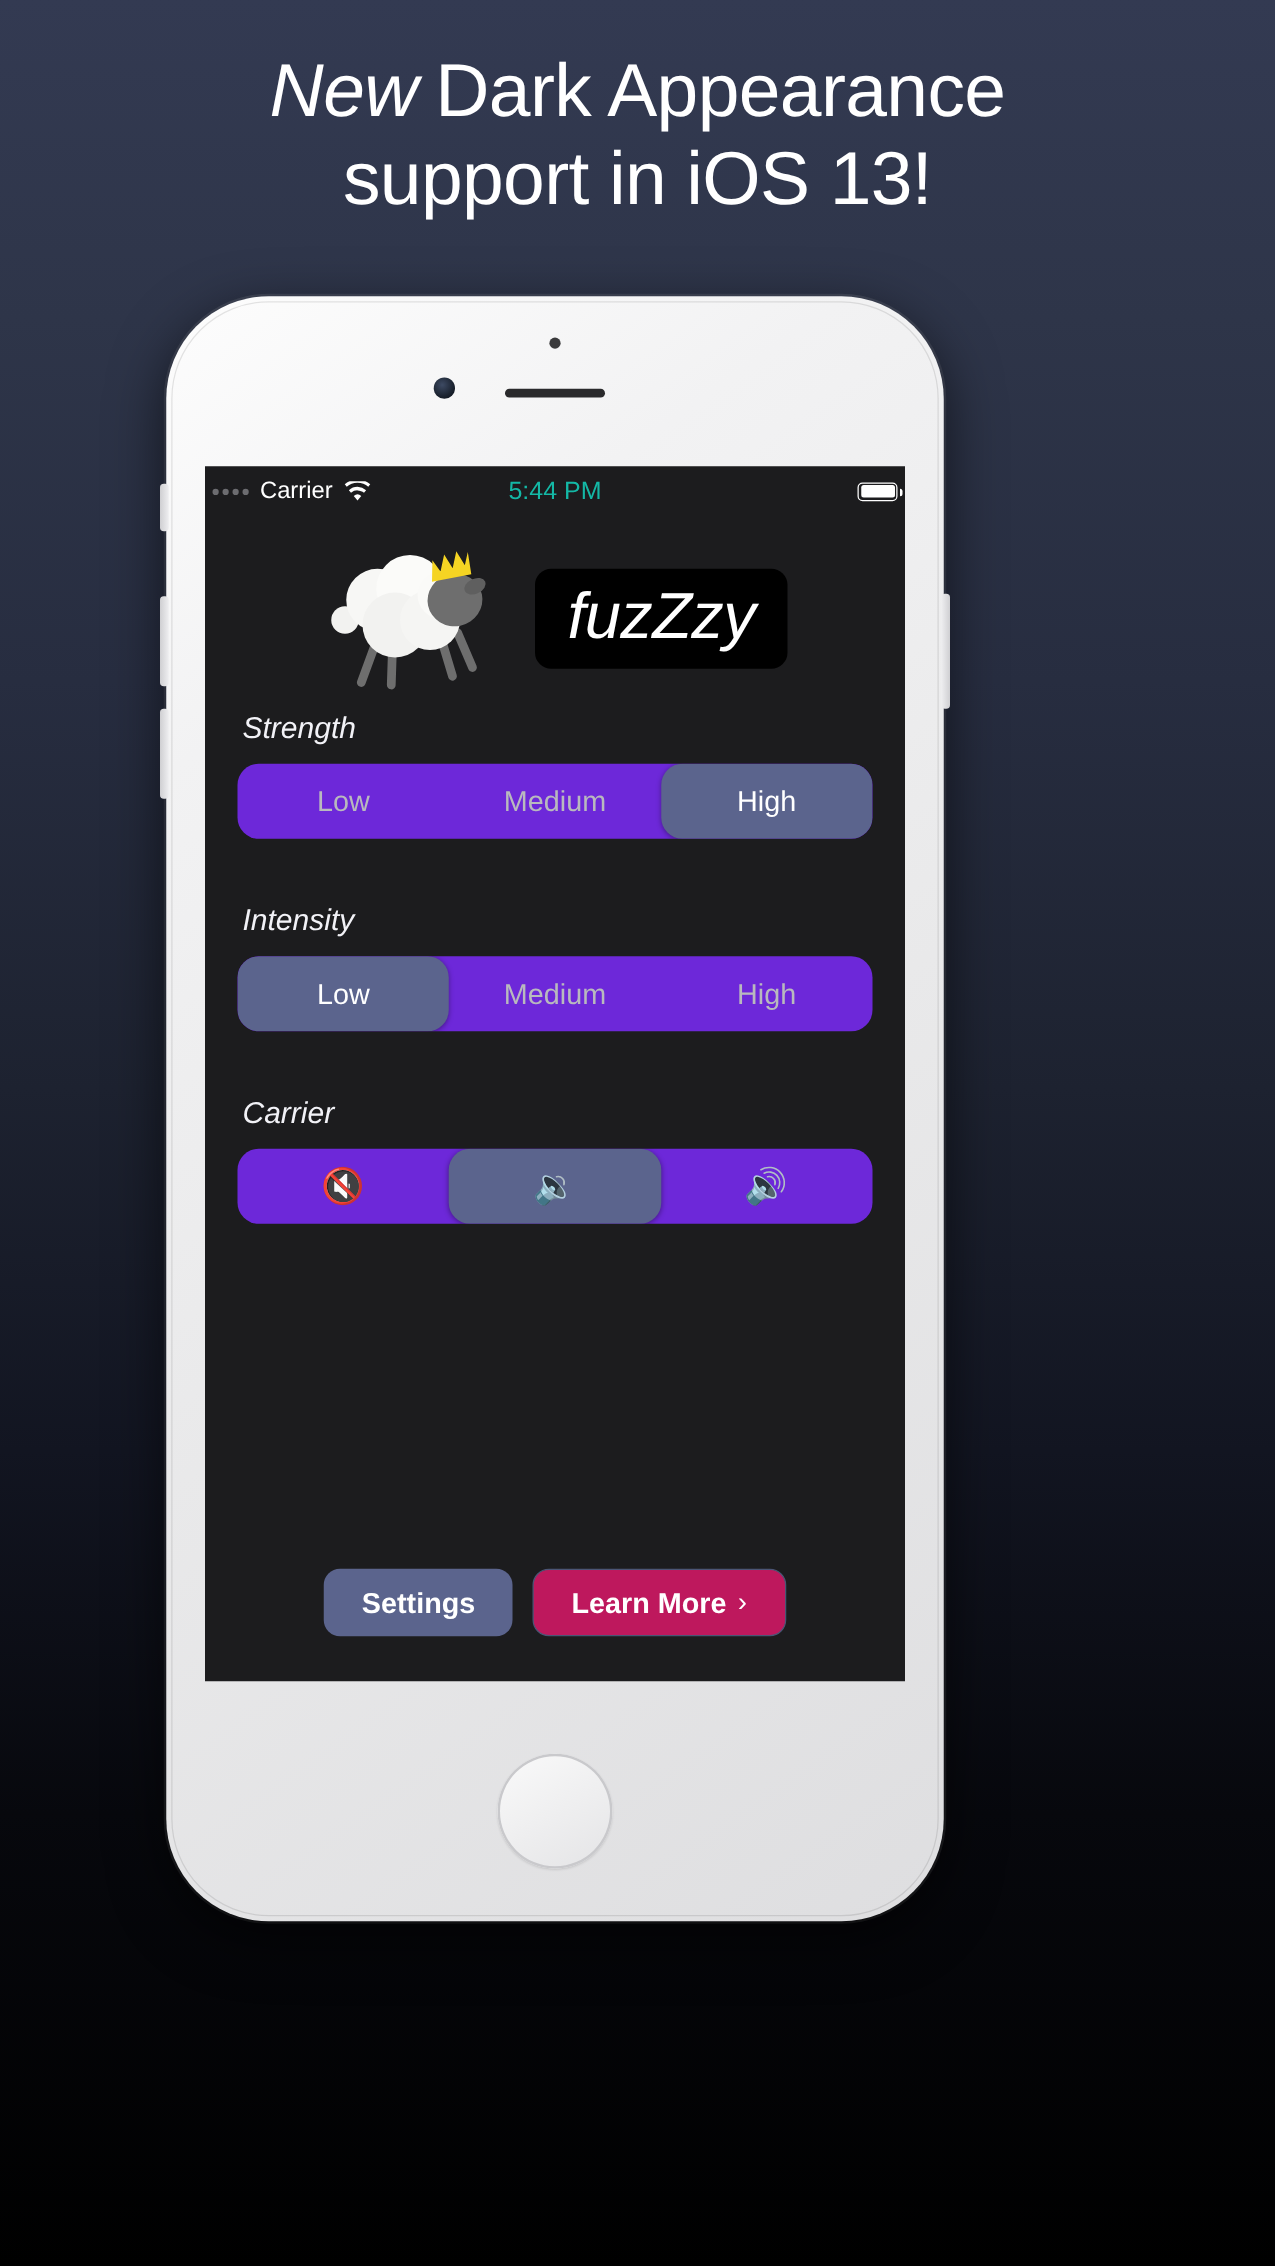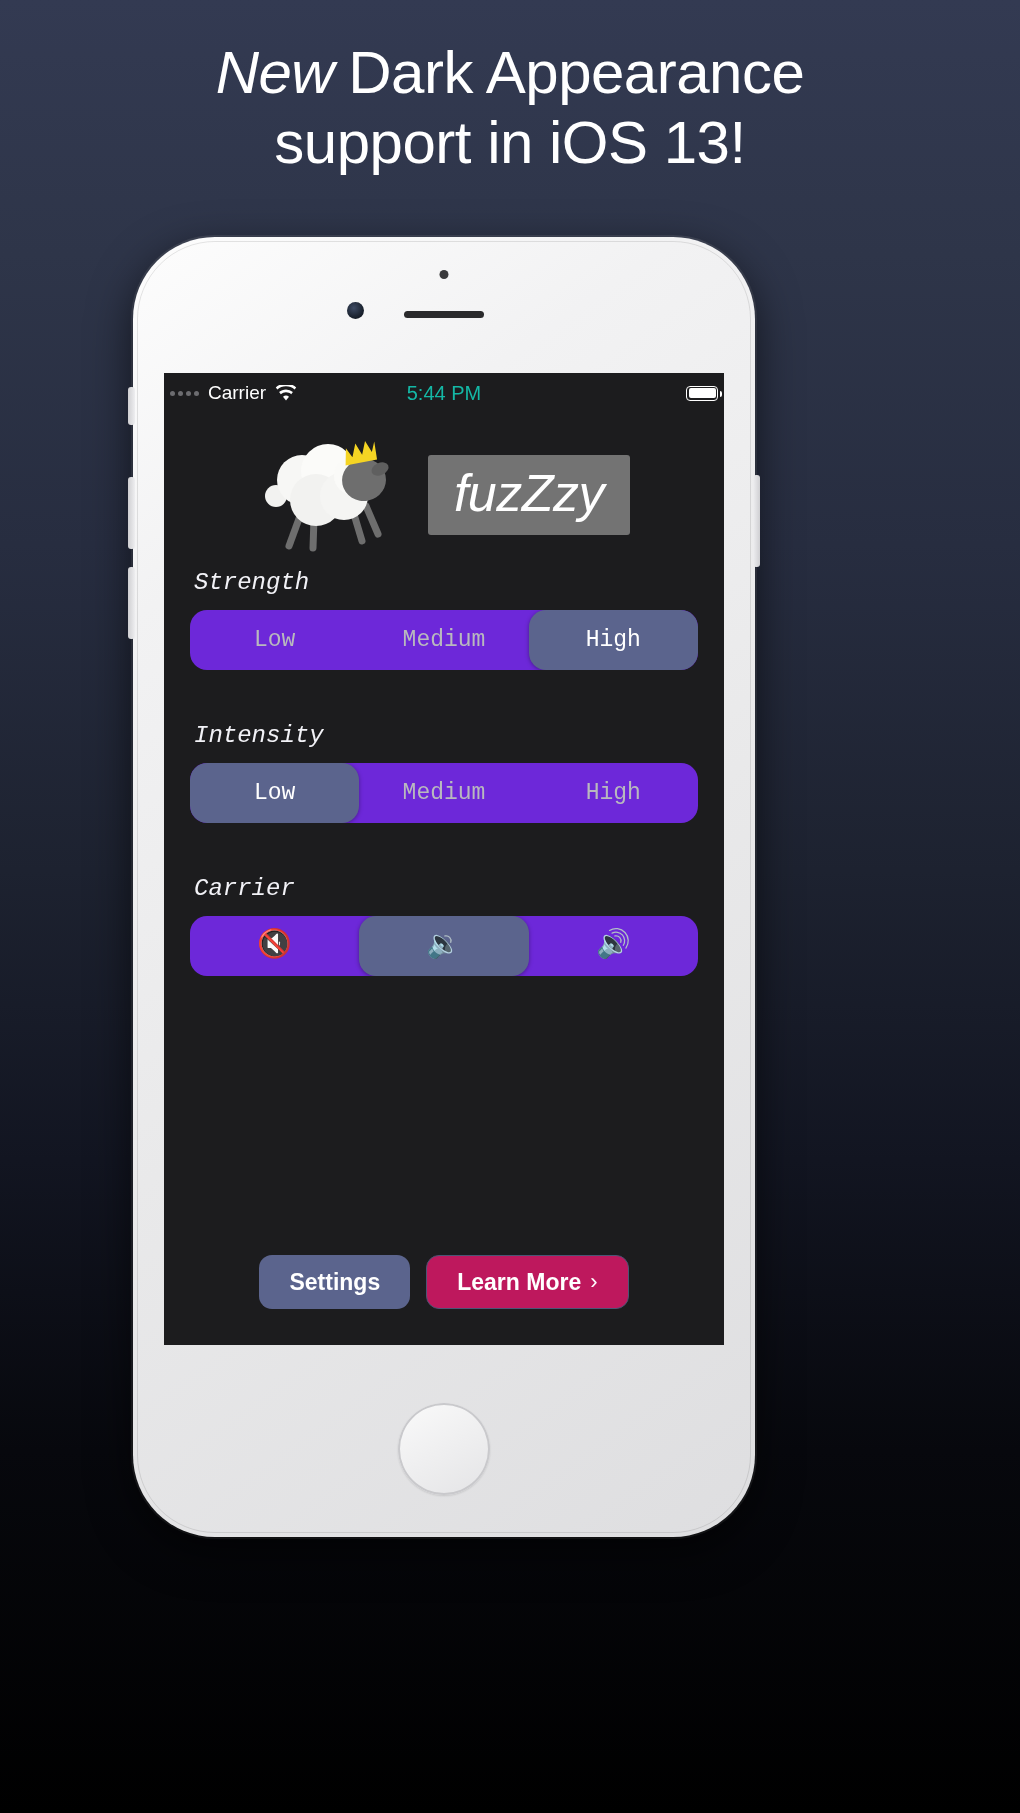--- a/index.html
+++ b/index.html
@@ -116,34 +116,34 @@
   }
   .wifi{ display:block; width:22px; height:17px; }
 
   
   #logorow{
     position:absolute; top:62px; left:0; right:0; height:120px;
     display:flex; align-items:center; justify-content:center; gap:20px;
   }
   #sheep{ width:150px; height:115px; position:relative; }
   #wordmark{
-    background:#737373;
-    border-radius:3px;
+    background:#000000;
+    border-radius:13px;
     padding:12px 26px 16px 26px;
     color:#fff;
     font-size:52px;
     font-style:italic;
     font-weight:300;
     letter-spacing:-0.5px;
     line-height:1;
   }
 
   
   #content{ position:absolute; top:196px; left:0; right:0; bottom:0; }
-  .section{ padding:0 26px;font-family:Liberation Mono, monospace; }
+  .section{ padding:0 26px; }
   .sec-label{
     color:#f2f2f7; font-size:24px; font-style:italic;
     margin:0 0 14px 4px;
   }
   .seg{
     display:flex;
     background:#6d28d9;
     border-radius:17px;
     height:60px;
     overflow:hidden;

